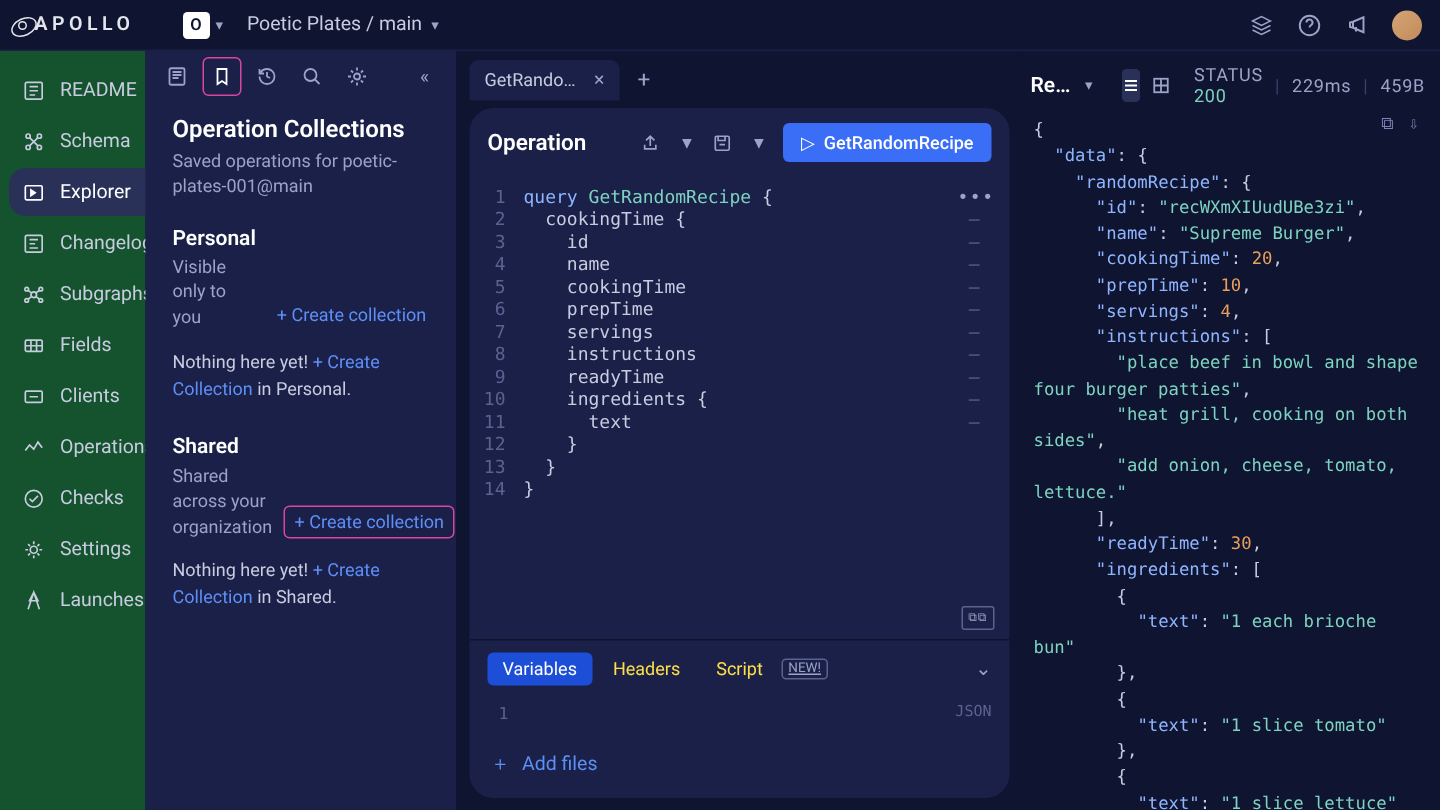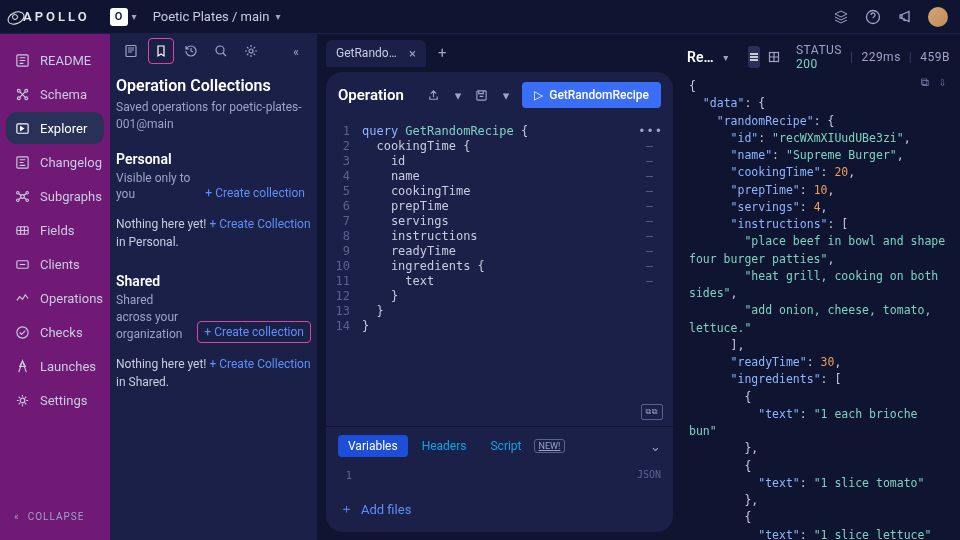--- a/index.html
+++ b/index.html
@@ -1,39 +1,39 @@
 <!DOCTYPE html>
 <html><head>
 <meta charset="utf-8">
 <style>
 * { margin:0; padding:0; box-sizing:border-box; }
 body { width:960px; height:540px; background:#0f1431; color:#e4e6ed; font-family:-apple-system,BlinkMacSystemFont,"Segoe UI",Roboto,sans-serif; font-size:13px; overflow:hidden; }
 .topbar { height:34px; background:#0f1431; display:flex; align-items:center; padding:0 12px; border-bottom:1px solid #1a2048; }
-.logo { display:flex; align-items:center; gap:5px; font-weight:600; letter-spacing:3px; font-size:13px; margin-right:20px; }
+.logo { display:flex; align-items:center; gap:5px; font-weight:600; letter-spacing:3px; font-size:13px; margin-right:32px; }
 .orbit { width:6px; height:6px; border:1.5px solid #e4e6ed; border-radius:50%; position:relative; }
 .orbit::before { content:''; position:absolute; width:16px; height:10px; border:1px solid #e4e6ed; border-radius:50%; transform:rotate(-25deg); top:-3px; left:-6px; }
 .org-badge { background:#fff; color:#0f1431; width:18px; height:18px; border-radius:3px; display:flex; align-items:center; justify-content:center; font-weight:600; font-size:11px; margin-right:4px; }
 .chev { font-size:10px; color:#9ba3c7; margin-right:16px; }
 .crumb { color:#c8cce0; font-size:13px; }
 .spacer { flex:1; }
 .top-ico { width:18px; height:18px; margin-left:14px; color:#9ba3c7; display:flex; align-items:center; justify-content:center; }
 .avatar { width:20px; height:20px; border-radius:50%; background:linear-gradient(135deg,#d4a574,#c28b5c); margin-left:14px; }
 
 .body { display:flex; height:506px; }
-.sidebar { width:110px; background:#701a75; padding:10px 6px; display:flex; flex-direction:column; }
+.sidebar { width:97px; background:#14532d; padding:10px 6px; display:flex; }
 .nav-item { display:flex; align-items:center; gap:10px; padding:8px 8px; border-radius:4px; color:#c8cce0; font-size:13px; cursor:pointer; margin-bottom:2px; }
 .nav-item.active { background:#2a3158; color:#fff;border-radius:11px; }
 .nav-ico { width:16px; height:16px; display:flex; align-items:center; justify-content:center; flex-shrink:0; }
 .collapse { margin-top:auto; display:flex; align-items:center; gap:8px; padding:8px; font-size:10px; letter-spacing:1px; color:#9ba3c7; }
 
 .panel-collections { width:208px; background:#1a2048; border-right:1px solid #0f1431; display:flex; flex-direction:column; }
 .mini-toolbar { height:34px; display:flex; align-items:center; padding:0 8px; gap:4px; }
 .mini-btn { width:26px; height:26px; display:flex; align-items:center; justify-content:center; color:#9ba3c7; border-radius:4px; cursor:pointer; }
 .mini-btn.active { border:1px solid #d946a0; color:#fff; }
-.coll-body { padding:8px 6px; overflow:auto; }
+.coll-body { padding:8px 18px; overflow:auto; }
 .coll-title { font-size:16px; font-weight:600; color:#fff; margin-bottom:4px; }
 .coll-sub { font-size:12px; color:#9ba3c7; margin-bottom:18px; line-height:1.4; }
 .coll-sect { font-size:14px; font-weight:600; color:#fff; margin-bottom:3px; }
 .coll-sect-sub { font-size:12px; color:#9ba3c7; line-height:1.4; }
 .sect-row { display:flex; align-items:flex-end; justify-content:space-between; gap:8px; margin-bottom:12px; }
 .create-btn { color:#5e8ff7; font-size:12px; white-space:nowrap; padding:3px 6px; border-radius:4px; cursor:pointer; }
 .create-btn.outlined { border:1px solid #d946a0; }
 .empty { font-size:12px; color:#c8cce0; margin-bottom:22px; line-height:1.5; }
 .empty a { color:#5e8ff7; }
 
@@ -57,21 +57,21 @@
 .dash { color:#5a6290; padding-right:12px; }
 .kw { color:#8fb5ff; }
 .fn { color:#7dd3c0; }
 .br { color:#c8cce0; }
 .fld { color:#c8cce0; }
 .menu-dots { position:absolute; right:10px; top:4px; color:#9ba3c7; cursor:pointer; letter-spacing:1px; }
 .trace-badge { position:absolute; right:10px; bottom:6px; border:1px solid #5a6290; color:#9ba3c7; font-size:8px; padding:1px 4px; border-radius:2px; letter-spacing:0.5px; }
 
 .vars-panel { border-top:1px solid #0f1431; }
 .vars-tabs { display:flex; align-items:center; padding:8px 12px; gap:4px; }
-.vtab { padding:4px 10px; border-radius:4px; font-size:12px; color:#0ea5e9; cursor:pointer; }
+.vtab { padding:4px 10px; border-radius:4px; font-size:12px; color:#fde047; cursor:pointer; }
 .vtab.active { background:#1d4ed8; color:#fff; }
 .new-badge { font-size:9px; border:1px solid #5a6290; padding:1px 4px; border-radius:3px; color:#9ba3c7; margin-left:-2px;text-decoration:underline; }
 .vexp { margin-left:auto; color:#9ba3c7; cursor:pointer; }
 .vars-body { display:flex; padding:4px 12px 8px 12px; font-family:Menlo,monospace; font-size:11px; }
 .vars-body .g { width:24px; text-align:right; color:#5a6290; padding-right:10px; }
 .json-label { margin-left:auto; color:#5a6290; font-size:10px; }
 .add-files { padding:10px 14px 14px 14px; color:#5e8ff7; font-size:13px; display:flex; align-items:center; gap:8px; cursor:pointer; }
 
 .response { width:279px; background:#0f1431; display:flex; flex-direction:column; padding:8px 10px 0 6px; }
 .resp-hdr { display:flex; align-items:center; gap:8px; height:30px; }
@@ -207,33 +207,33 @@
             <svg width="15" height="15" viewBox="0 0 16 16" fill="none" stroke="currentColor" stroke-width="1.2">
               <circle cx="8" cy="8" r="6"></circle>
               <path d="M5 8l2 2 4-4"></path>
             </svg>
           </span>
           <span>Checks</span>
         </div>
         <div class="nav-item">
           <span class="nav-ico">
             <svg width="15" height="15" viewBox="0 0 16 16" fill="none" stroke="currentColor" stroke-width="1.2">
-              <path d="M4 14l4-12 4 12M8 2l-3 6h6z"></path>
-            </svg>
-          </span>
-          <span>Launches</span>
-        </div>
-        <div class="nav-item">
-          <span class="nav-ico">
-            <svg width="15" height="15" viewBox="0 0 16 16" fill="none" stroke="currentColor" stroke-width="1.2">
               <circle cx="8" cy="8" r="2.5"></circle>
               <path d="M8 2v2M8 12v2M2 8h2M12 8h2M4 4l1.4 1.4M10.6 10.6L12 12M12 4l-1.4 1.4M5.4 10.6L4 12"></path>
             </svg>
           </span>
           <span>Settings</span>
+        </div>
+        <div class="nav-item">
+          <span class="nav-ico">
+            <svg width="15" height="15" viewBox="0 0 16 16" fill="none" stroke="currentColor" stroke-width="1.2">
+              <path d="M4 14l4-12 4 12M8 2l-3 6h6z"></path>
+            </svg>
+          </span>
+          <span>Launches</span>
         </div>
       </div>
     <div class="collapse">
         <span>«</span>
         <span>COLLAPSE</span>
       </div>
   </div>
 
   <div class="panel-collections">
     <div class="mini-toolbar">

